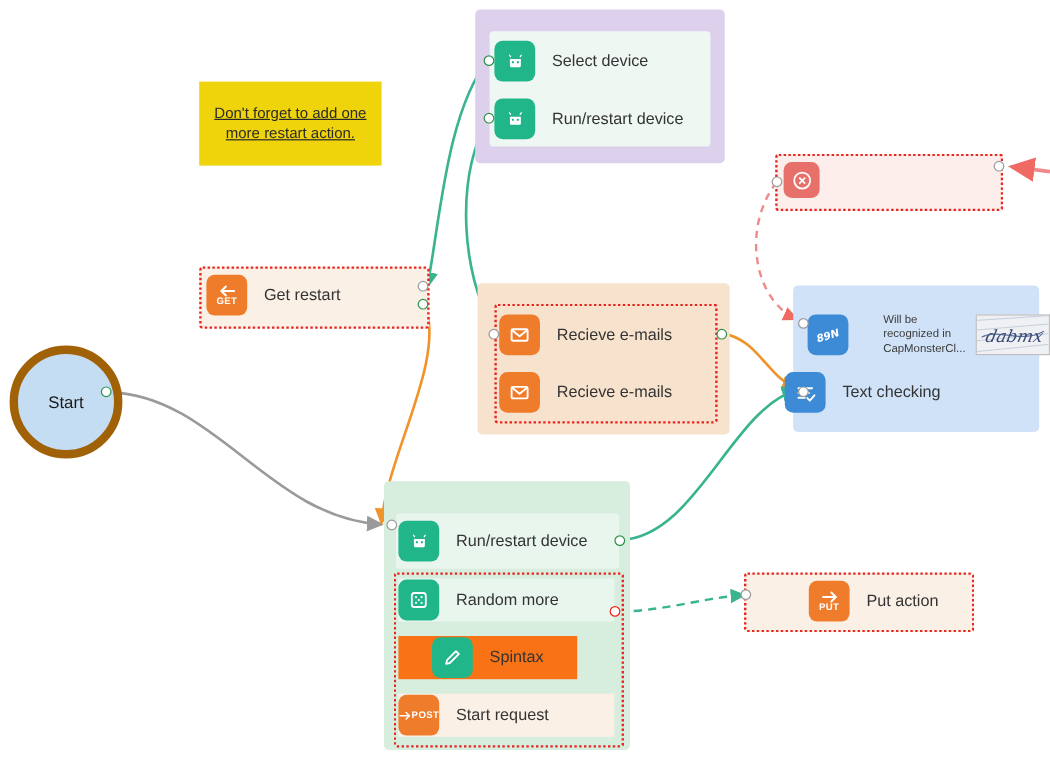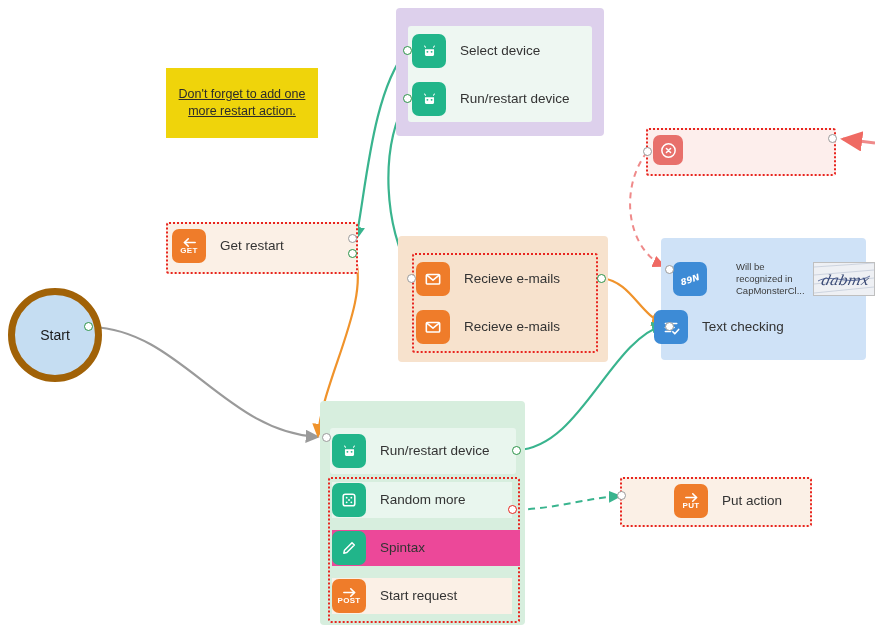--- a/index.html
+++ b/index.html
@@ -230,31 +230,31 @@
           <circle cx="12" cy="12" r="1.1"></circle>
           <circle cx="9.2" cy="14.8" r="1.1"></circle>
             <circle cx="14.8" cy="14.8" r="1.1"></circle>
         </g>
       </svg>
     </span>
     <span class="lbl">Random more</span>
   </div>
   <div class="port red" style="left:508px;top:505px;"></div>
 
-  <div class="node" style="left:332px;top:530px;width:188px;height:36px;background:#ec4899;">
+  <div class="node" style="left:332px;top:530px;width:149px;height:36px;background:#f97316;padding-left:28px;">
     <span class="ico" style="background:#21b58a;">
       <svg width="20" height="20" viewBox="0 0 24 24" fill="none" stroke="#fff" stroke-width="1.8" stroke-linejoin="round">
         <path d="M15.6 5.6l2.8 2.8-9 9-3.6.8.8-3.6z"></path>
       </svg>
     </span>
     <span class="lbl">Spintax</span>
   </div>
 
   <div class="node" style="left:332px;top:578px;width:180px;height:36px;background:#fbf0e6;">
-    <span class="ico" style="background:#ef7c2a;flex-direction:column;">
+    <span class="ico" style="background:#ef7c2a;flex-direction:row;">
       <svg width="15" height="11" viewBox="0 0 24 16" fill="none" stroke="#fff" stroke-width="2.6" stroke-linecap="round" stroke-linejoin="round">
         <path d="M3 8h17"></path>
           <path d="M14 2l6 6-6 6"></path>
       </svg>
       <span class="verb">POST</span>
     </span>
     <span class="lbl">Start request</span>
   </div>
 
   <div class="sel" style="position:absolute;left:620px;top:477px;width:188px;height:46px;background:#fbf0e6;"></div>

